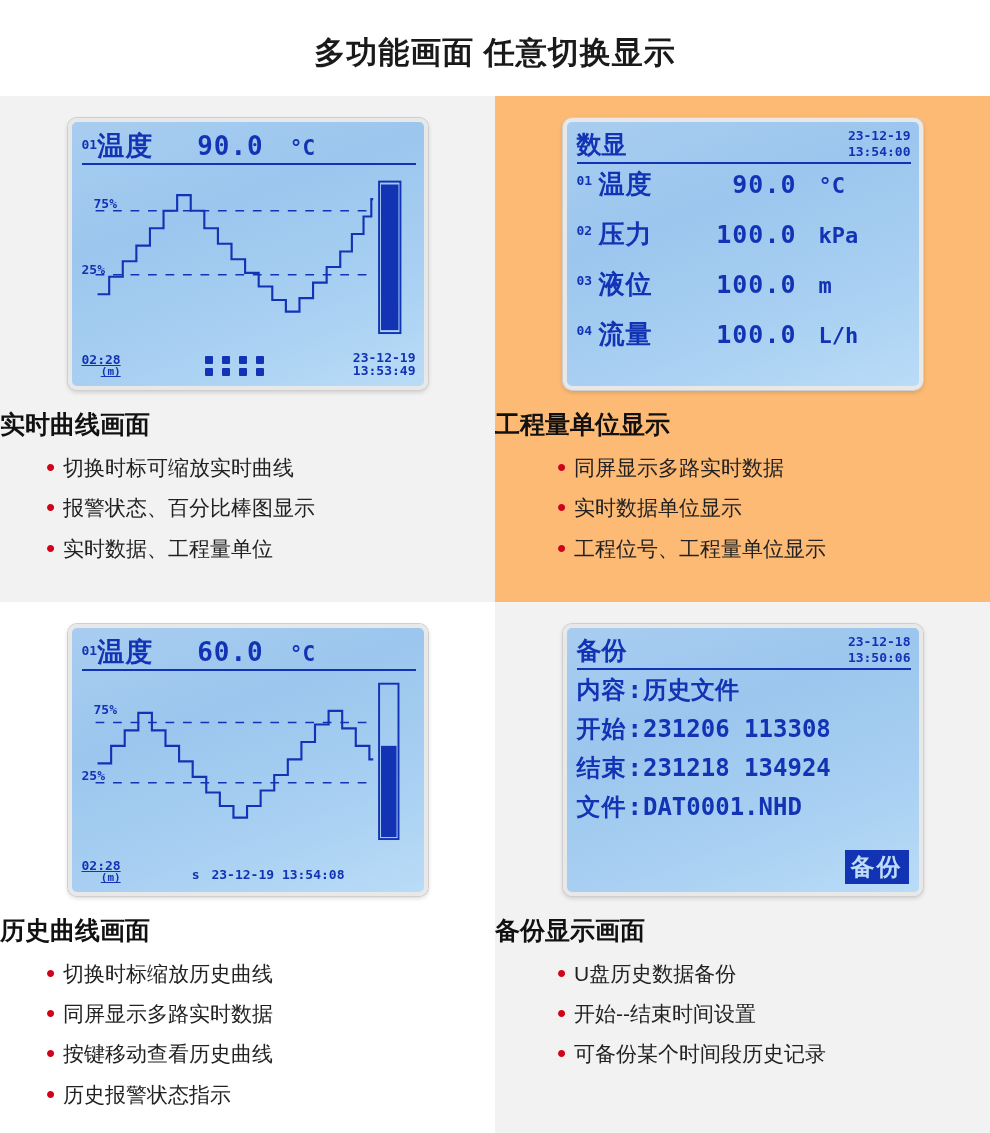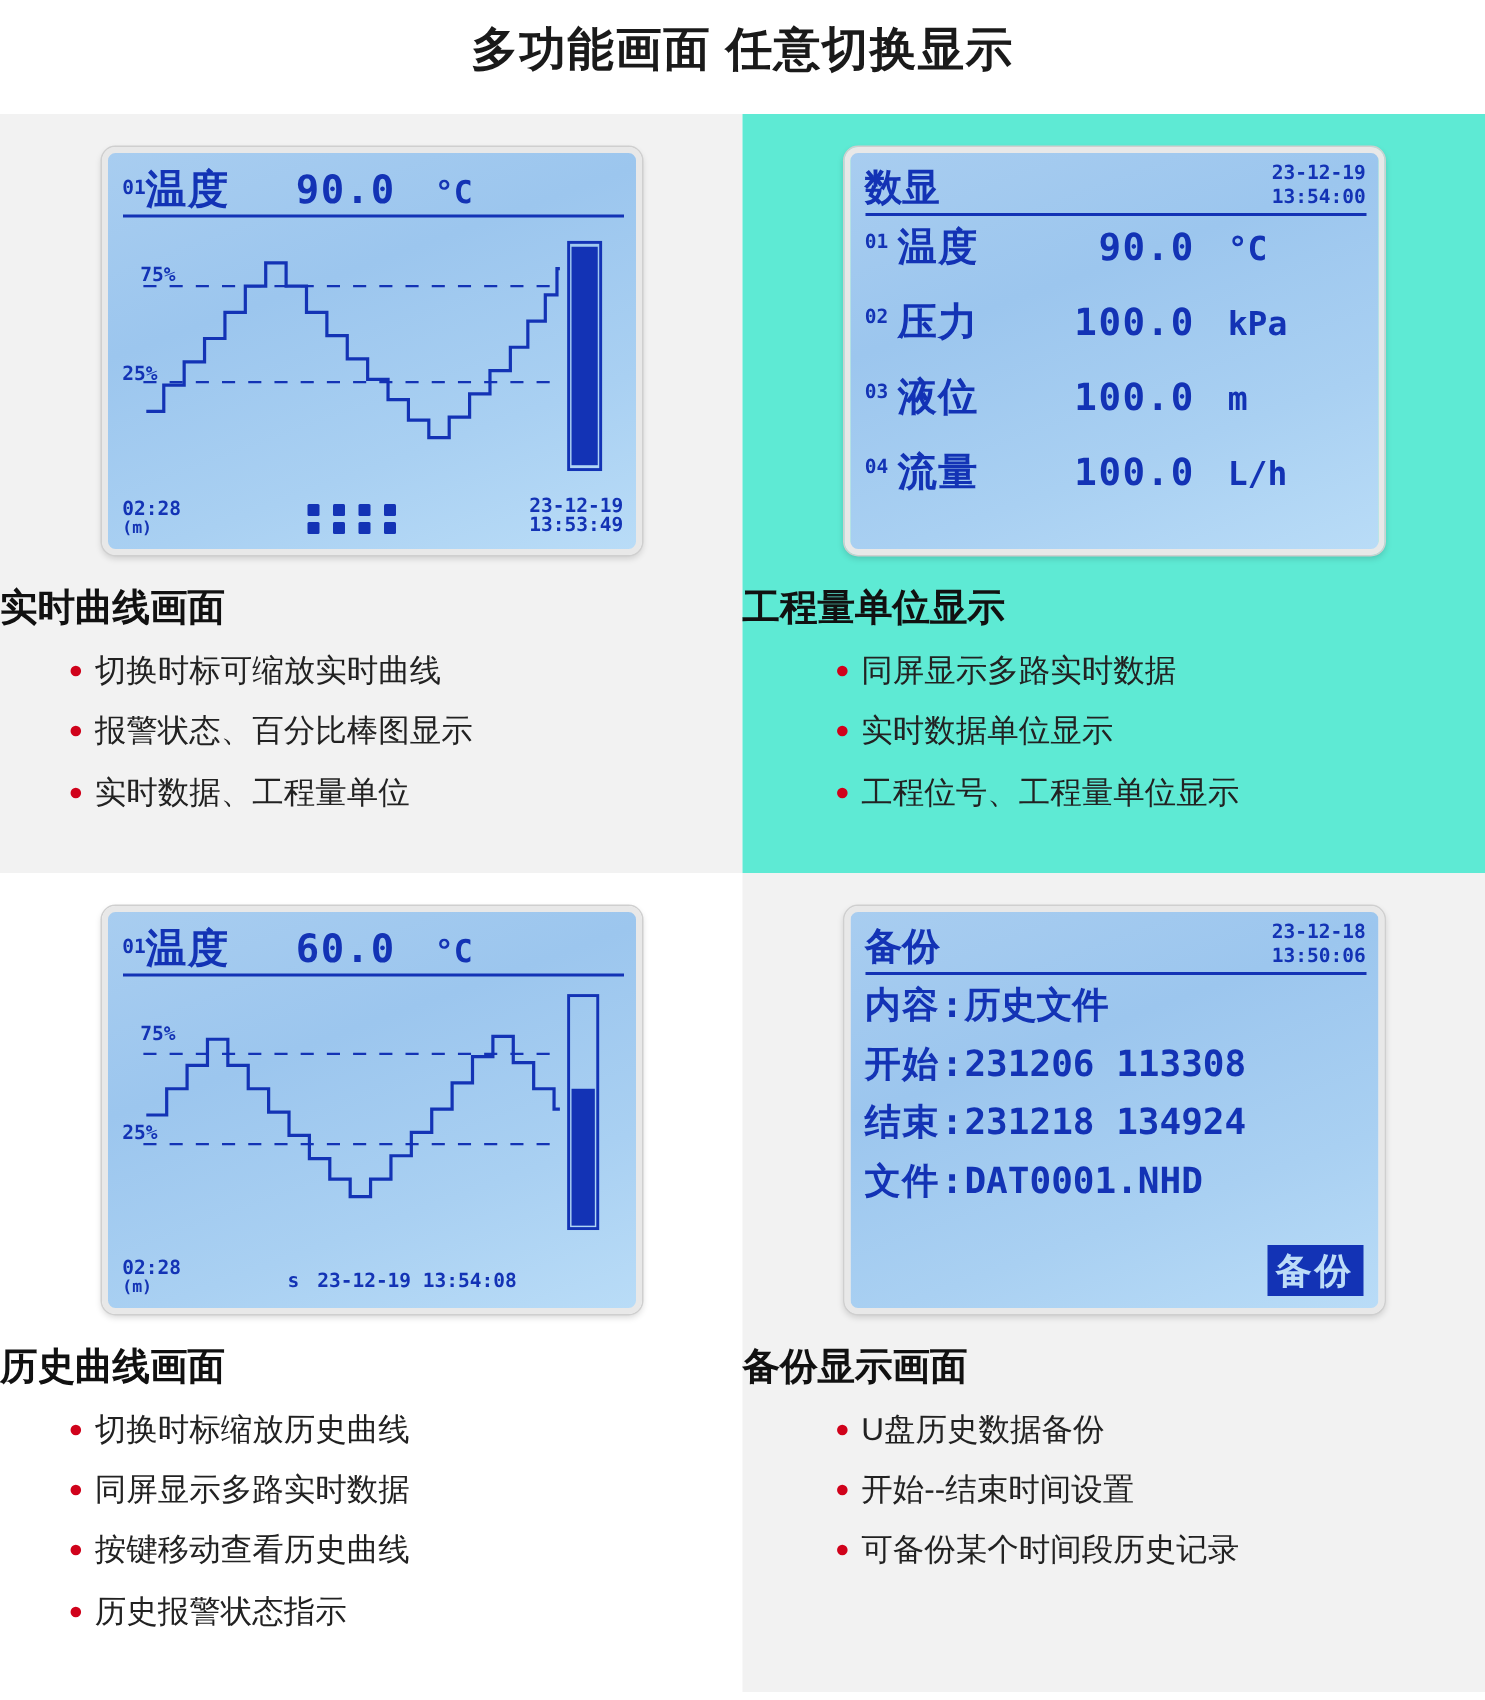--- a/index.html
+++ b/index.html
@@ -8,35 +8,35 @@
     font-family: "Liberation Sans", sans-serif;
     background: #ffffff;
     overflow: hidden;
   }
   .page-title {
     text-align: center;
     font-size: 31px;
     font-weight: bold;
     color: #1a1a1a;
     letter-spacing: 1px;
-    padding: 12px 0 22px 0;
+    padding: 32px 0 22px 0;
     background: #ffffff;
   }
   .grid {
     display: grid;
     grid-template-columns: 1fr 1fr;
     grid-template-rows: auto auto;
     width: 990px;
   }
   .cell {
     padding: 22px 0 26px 0;
     position: relative;
   }
   .cell.tl { background: #f2f2f2; }
-  .cell.tr { background: #5eead4; }
+  .cell.tr { background: #fdba74; }
   .cell.bl { background: #ffffff; }
   .cell.br { background: #f2f2f2; }
 
   
   .lcd-wrap { display: flex; justify-content: center; }
   .lcd {
     width: 360px; height: 272px;
     background: linear-gradient(160deg, #a8cdf0 0%, #9cc6ee 35%, #a9d0f2 70%, #b9dcf7 100%);
     border: 4px solid #e8e8e8;
     border-radius: 9px;
@@ -71,21 +71,21 @@
     font-family: "DejaVu Sans Mono", monospace;
   }
   .lbl75 { left: 12px; top: 28px; }
   .lbl25 { left: 0; top: 94px; }
 
   .c-foot {
     position: absolute; left: 0; right: 0; bottom: 2px;
     display: flex; justify-content: space-between; align-items: flex-end;
     font-size: 13px; font-weight: bold; line-height: 1.05;
   }
-  .c-time { text-align: left; }
+  .c-time { text-align: right; text-decoration: underline; }
   .c-time .m { font-size: 11px; }
   .c-stamp { text-align: right; }
   .dots { display: grid; grid-template-columns: repeat(4, 13px); gap: 4px; padding-bottom: 2px; }
   .dot { width: 8px; height: 8px; background: #1333b5; border-radius: 1px; }
 
   
   .d-head { display: flex; justify-content: space-between; align-items: flex-start; }
   .d-title { font-family: "Liberation Sans", sans-serif; font-size: 25px; font-weight: bold; }
   .d-dt { font-size: 13px; font-weight: bold; text-align: right; line-height: 1.25; }
   .d-rule { border-bottom: 2px solid #1333b5; margin: 1px 0 3px 0; }

